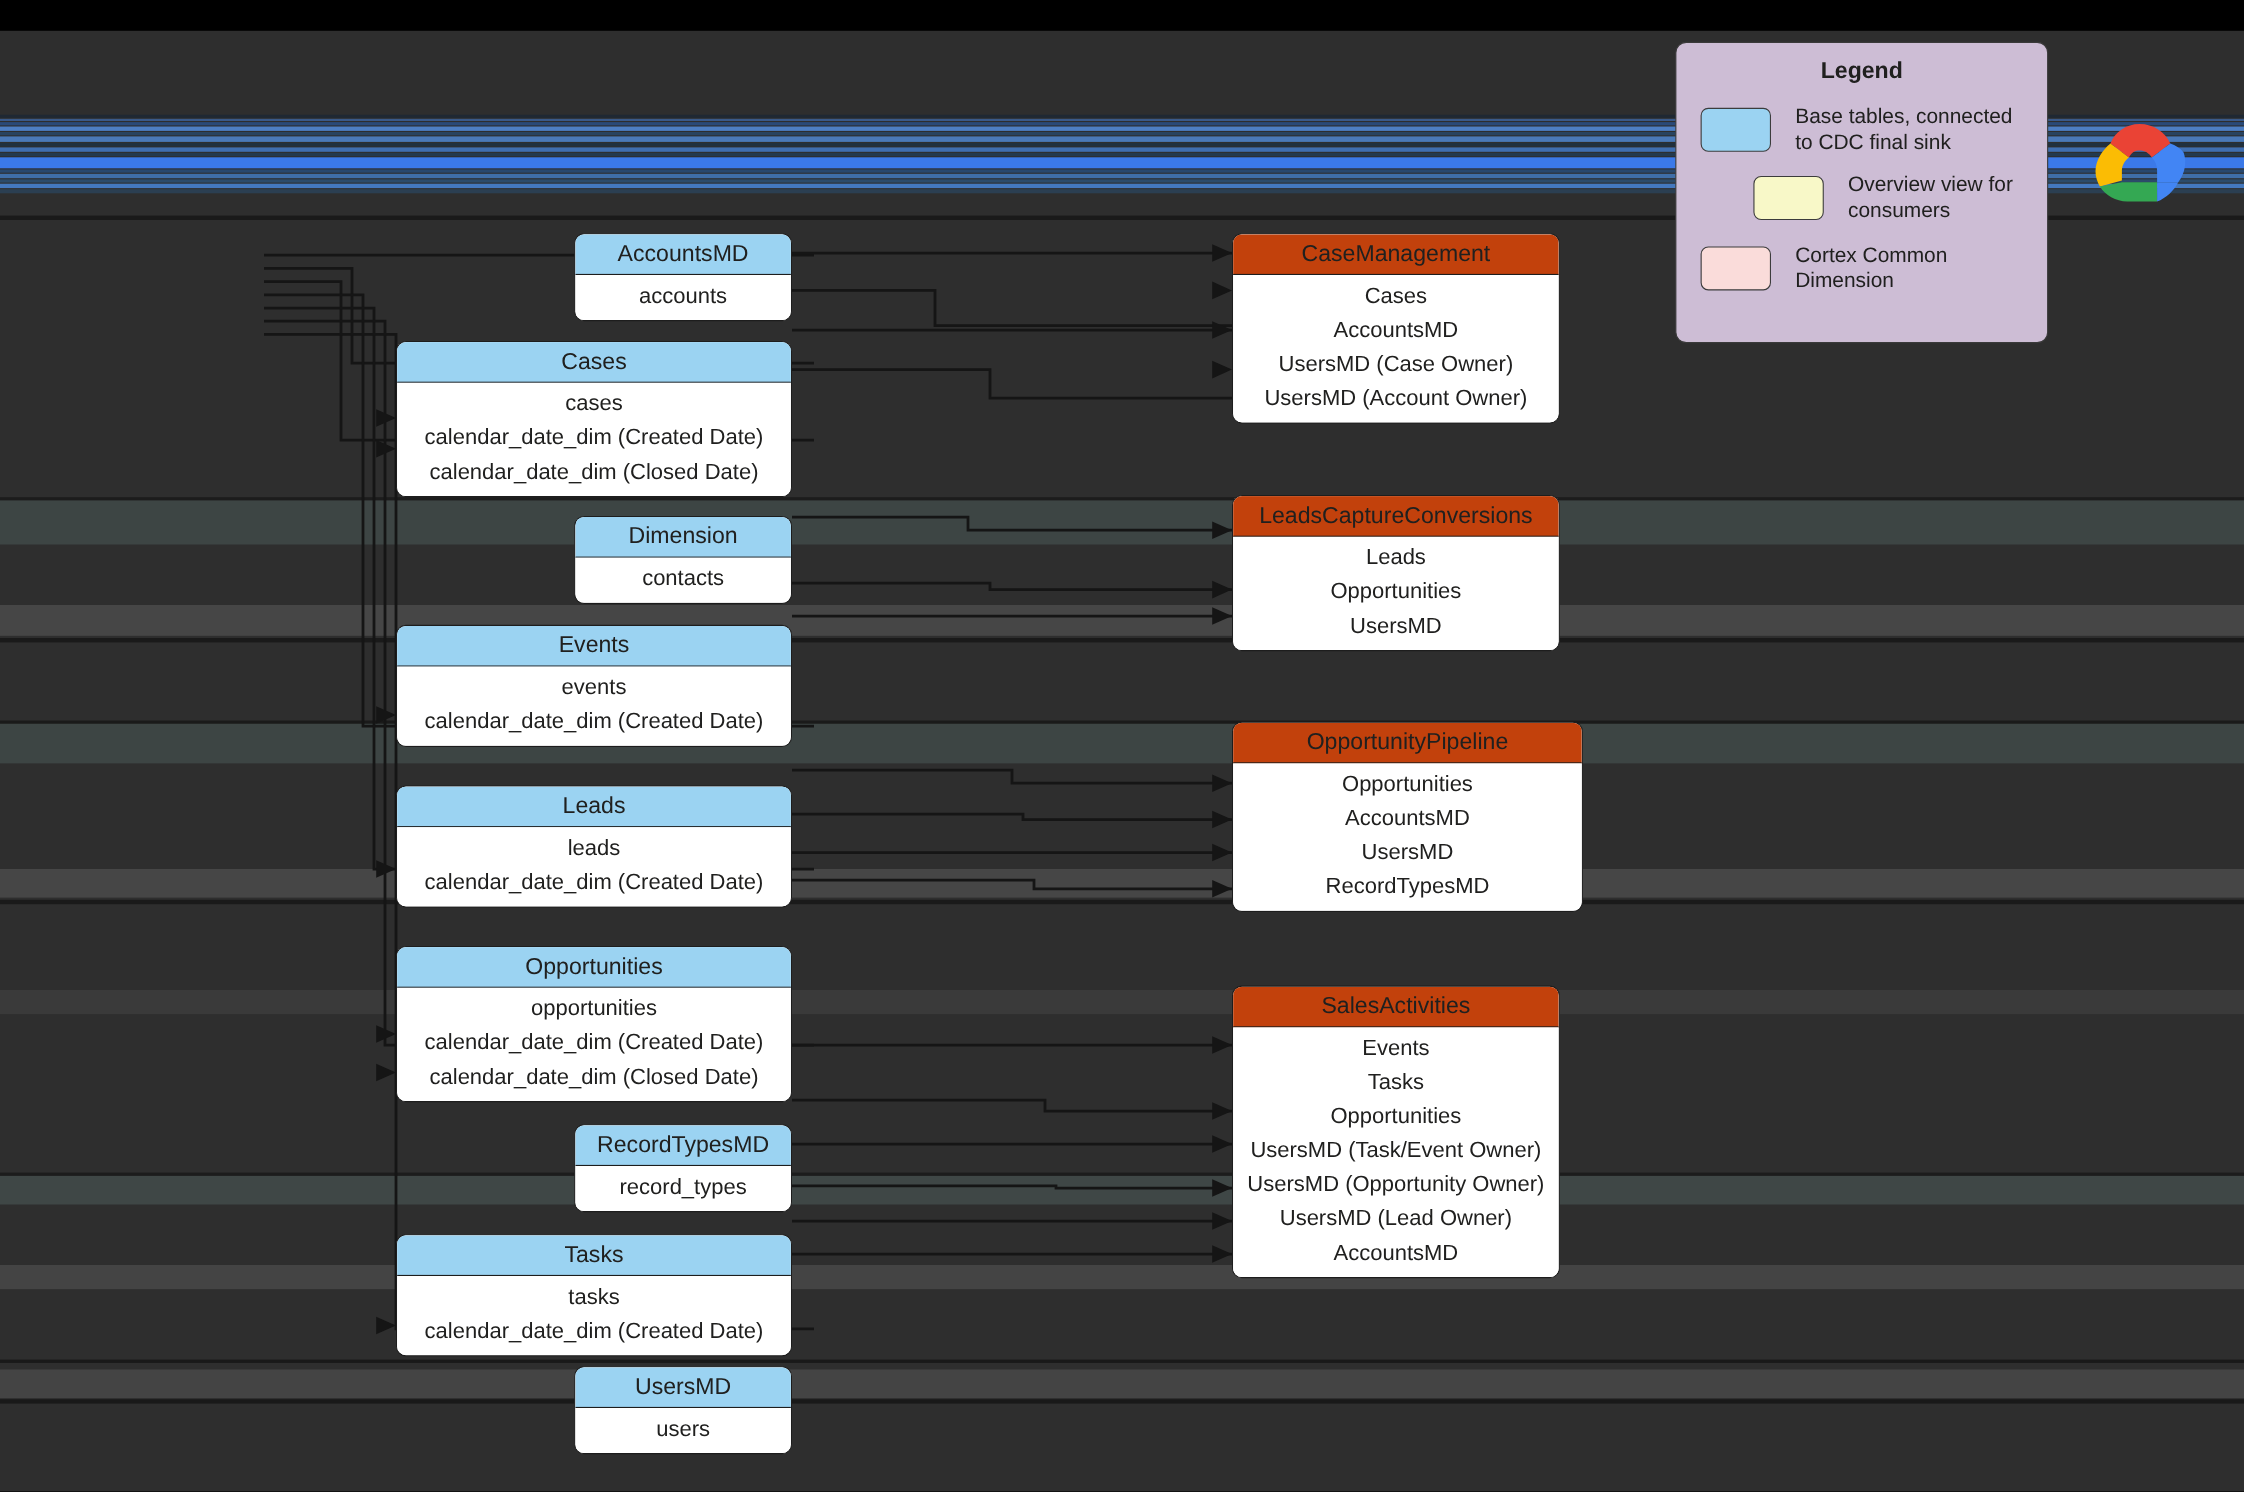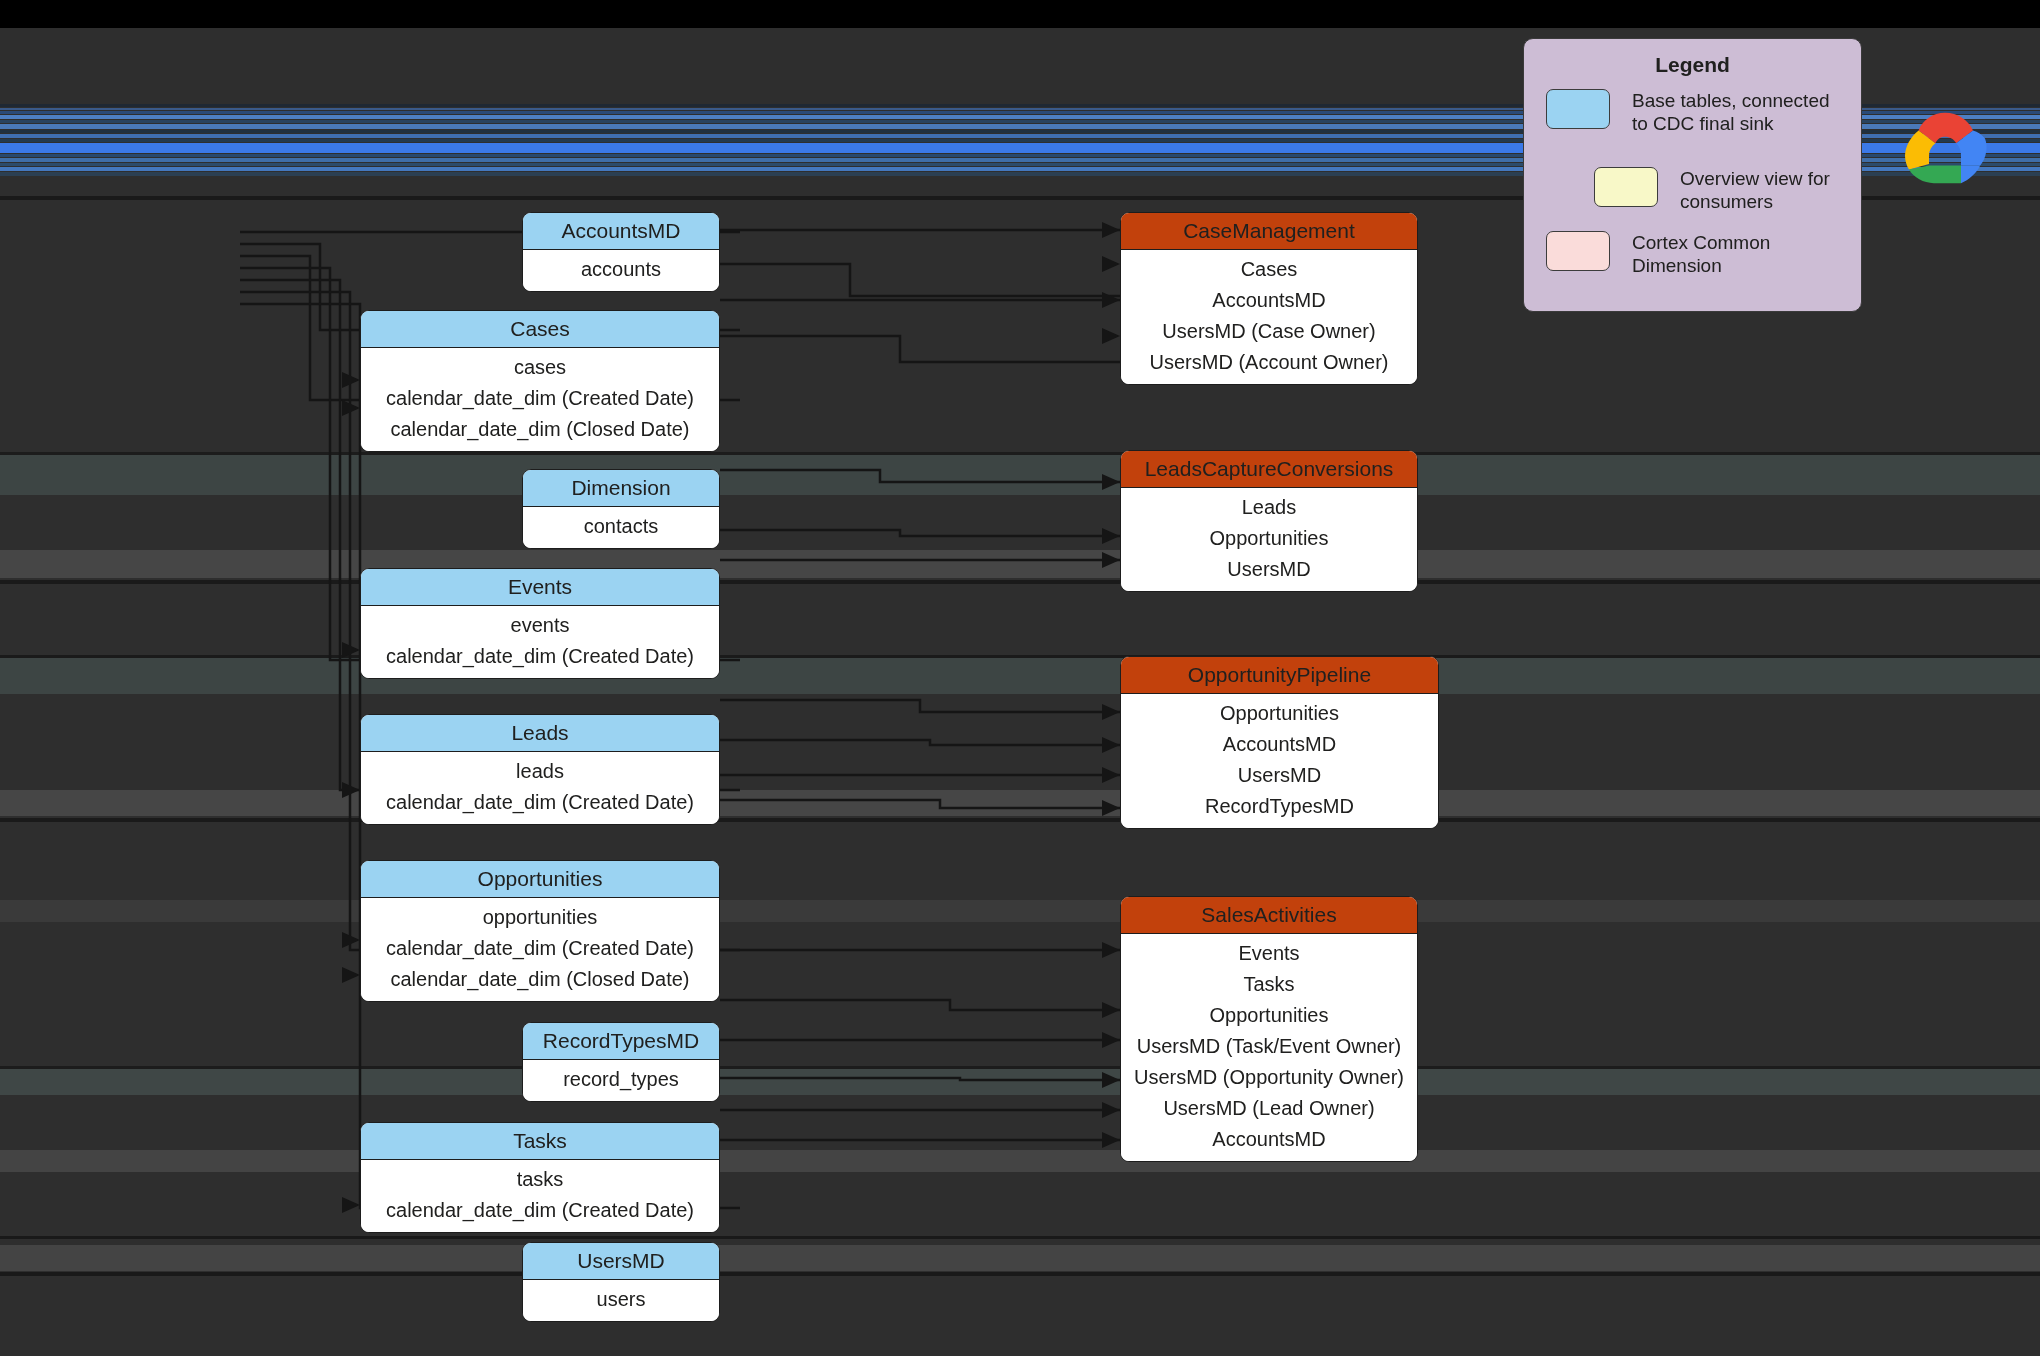--- a/index.html
+++ b/index.html
@@ -85,21 +85,21 @@
   }
   .legend-title {
     text-align: center;
     font-size: 21px;
     font-weight: bold;
     color: #20201f;
     margin-top: 14px;
   }
   .legend-row {
     display: flex;
-    align-items: flex-start;
+    align-items: center;
     margin: 0 0 0 22px;
     height: 58px;
   }
   .legend-sw {
     width: 62px; height: 38px;
     border: 1px solid #3c3c3c;
     border-radius: 7px;
     flex: none;
   }
   .legend-lbl {
@@ -332,21 +332,21 @@
       <div class="row">AccountsMD</div>
     </div>
   </div>
 
   <div class="legend">
     <div class="legend-title">Legend</div>
     <div class="legend-row" style="margin-top:12px;">
       <div class="legend-sw" style="background:#9bd3f2;"></div>
       <div class="legend-lbl">Base tables, connected to CDC final sink</div>
     </div>
-    <div class="legend-row" style="margin-top:20px;padding-left:48px;">
+    <div class="legend-row" style="margin-top:4px;padding-left:48px;">
       <div class="legend-sw" style="background:#f8f8c8;"></div>
       <div class="legend-lbl">Overview view for consumers</div>
     </div>
     <div class="legend-row" style="margin-top:6px;">
       <div class="legend-sw" style="background:#fadcda;"></div>
       <div class="legend-lbl">Cortex Common Dimension</div>
     </div>
   </div>
 
   <svg class="gcloud" viewBox="0 0 120 100">

